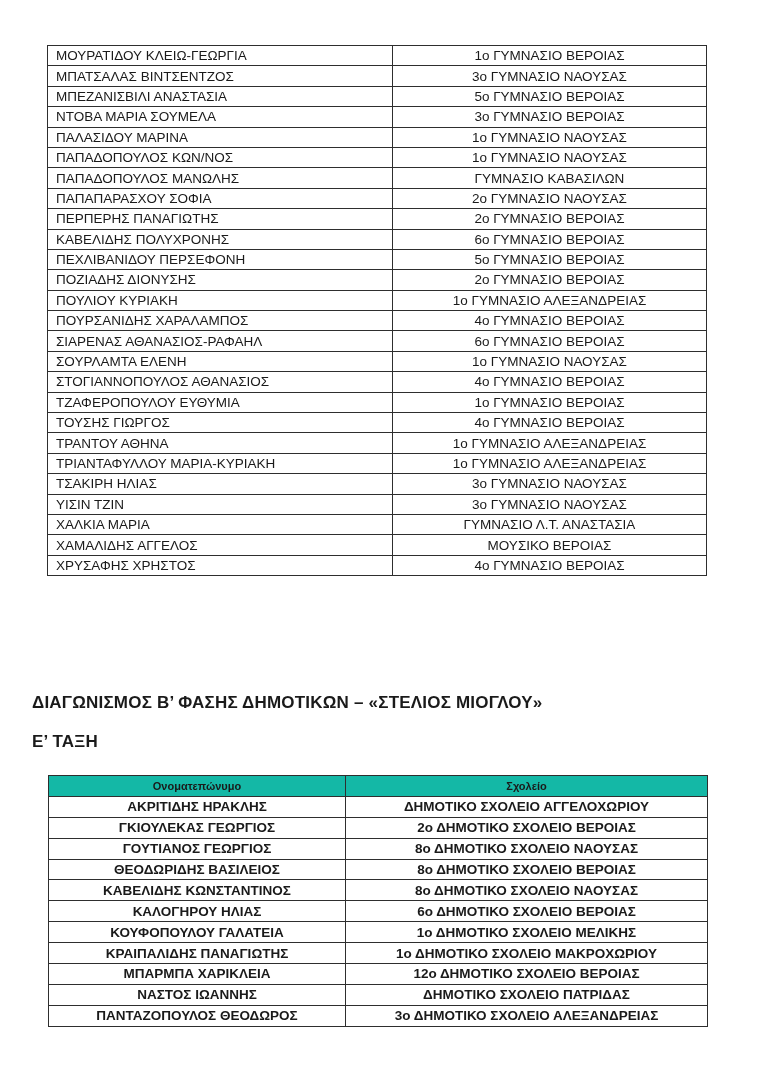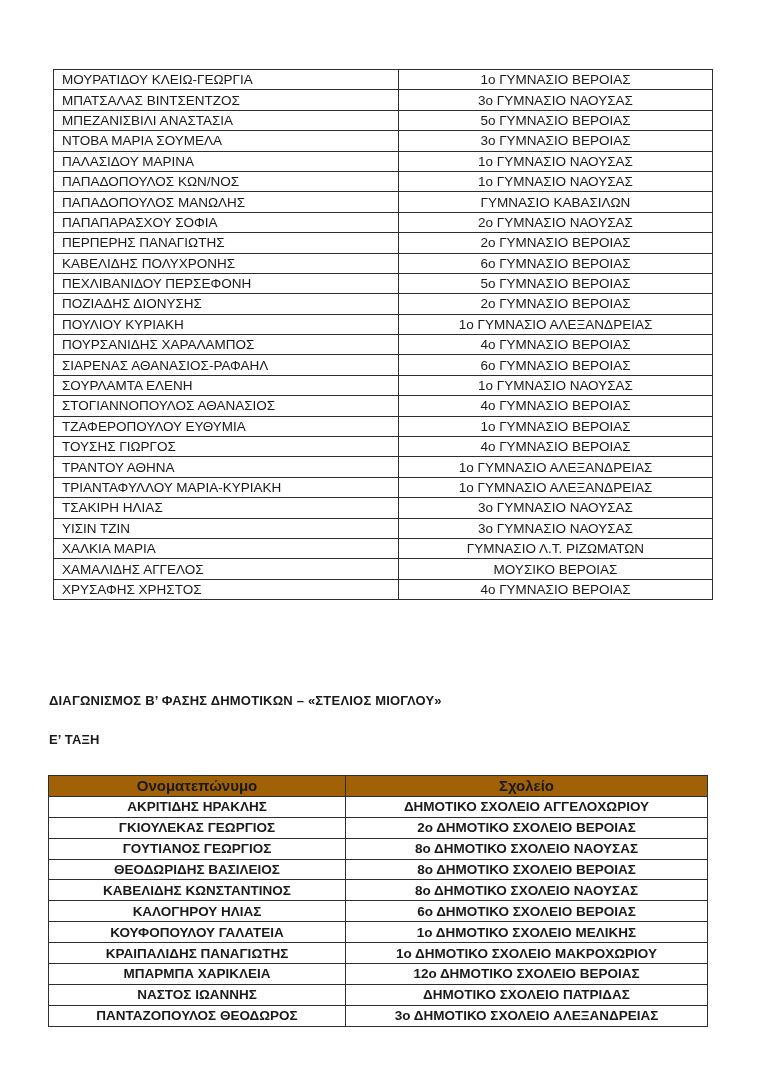--- a/index.html
+++ b/index.html
@@ -18,45 +18,45 @@
   }
   .doc-table td, .doc-table th {
     border: 1px solid #2e2e2e;
     font-size: 13.5px;
     padding: 0 6px;
     overflow: hidden;
     white-space: nowrap;
     font-weight: 400;
   }
   #table-gym {
-    left: 53px; top: 45px; width: 659px; margin-top: 24px;
+    left: 47px; top: 45px; width: 659px;
   }
   #table-gym td { height: 19.4px; }
   #table-gym td.col-name { text-align: left; padding-left: 8px; }
   #table-gym td.col-school { text-align: center; }
 
   .section-heading {
     position: absolute;
-    left: 49px;
+    left: 32px;
     font-weight: 700;
-    font-size: 13px;
+    font-size: 17px;
     letter-spacing: 0.2px;
     white-space: nowrap;
   }
   #contest-title { top: 693px; }
   #grade-title   { top: 732px; }
 
   #table-primary {
     left: 48px; top: 775px; width: 659px;
   }
   #table-primary td, #table-primary th { height: 19.9px; text-align: center; font-weight: bold; }
   #table-primary th {
-    background: #a16207;
+    background: #14b8a6;
     font-weight: 700;
-    font-size: 15px;
+    font-size: 11px;
     margin-left: 36px;
   }
   col.gym-name    { width: 345px; }
   col.gym-school  { width: 314px; }
   col.prim-name   { width: 297px; }
   col.prim-school { width: 362px; }
 </style>
 </head>
 <body>
 
@@ -153,21 +153,21 @@
       <tr>
         <td class="col-name">ΤΣΑΚΙΡΗ ΗΛΙΑΣ</td>
         <td class="col-school">3ο ΓΥΜΝΑΣΙΟ ΝΑΟΥΣΑΣ</td>
       </tr>
       <tr>
         <td class="col-name">ΥΙΣΙΝ ΤΖΙΝ</td>
         <td class="col-school">3ο ΓΥΜΝΑΣΙΟ ΝΑΟΥΣΑΣ</td>
       </tr>
       <tr>
         <td class="col-name">ΧΑΛΚΙΑ ΜΑΡΙΑ</td>
-        <td class="col-school">ΓΥΜΝΑΣΙΟ Λ.Τ. ΡΙΖΩΜΑΤΩΝ</td>
+        <td class="col-school">ΓΥΜΝΑΣΙΟ Λ.Τ. ΑΝΑΣΤΑΣΙΑ</td>
       </tr>
       <tr>
         <td class="col-name">ΧΑΜΑΛΙΔΗΣ ΑΓΓΕΛΟΣ</td>
         <td class="col-school">ΜΟΥΣΙΚΟ ΒΕΡΟΙΑΣ</td>
       </tr>
       <tr>
         <td class="col-name">ΧΡΥΣΑΦΗΣ ΧΡΗΣΤΟΣ</td>
         <td class="col-school">4ο ΓΥΜΝΑΣΙΟ ΒΕΡΟΙΑΣ</td>
       </tr>
     </tbody>

